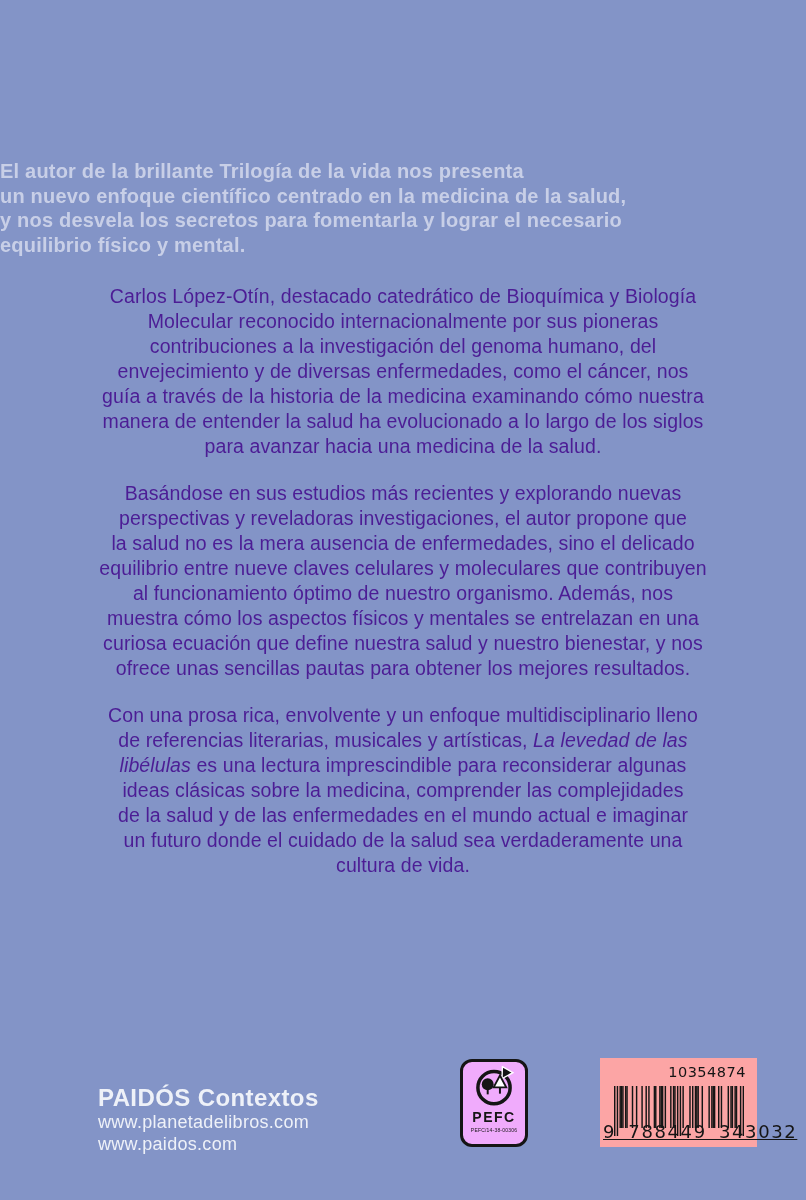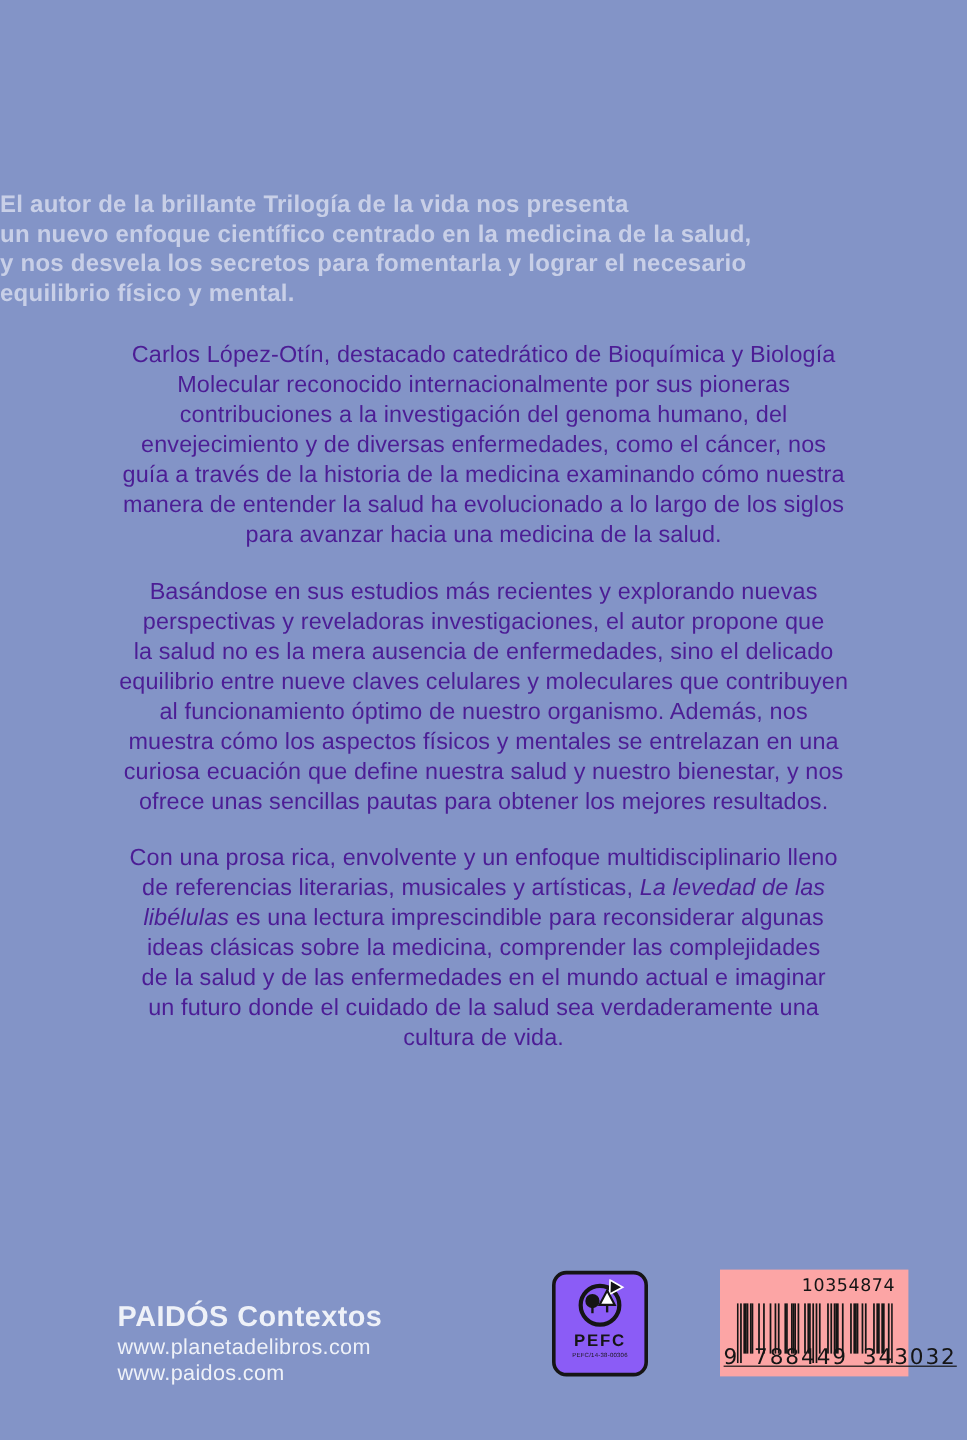--- a/index.html
+++ b/index.html
@@ -26,22 +26,22 @@
   
   .imprint{
     position:absolute;left:98px;top:1084px;color:#eef1f8;
     font-family:Liberation Sans, sans-serif;
   }
   .imprint-name{font-size:24px;font-weight:bold;letter-spacing:.4px;line-height:28px;}
   .imprint-url{font-size:18px;line-height:21.5px;letter-spacing:.3px;}
   .imprint-url:first-of-type{margin-top:3px;}
   
   .pefc{
-    position:absolute;left:460px;top:1059px;width:80px;height:88px;
-    background:#8b5cf6;border:3px solid #151515;border-radius:12px;
+    position:absolute;left:460px;top:1059px;width:68px;height:88px;
+    background:#f0abfc;border:3px solid #151515;border-radius:12px;
     box-sizing:border-box;display:flex;flex-direction:column;
     align-items:center;justify-content:flex-start;padding-top:4px;
     color:#151515;
   }
   .pefc svg{width:42px;height:42px;display:block;}
   .pefc-label{font-weight:bold;font-size:14px;letter-spacing:1.5px;margin-top:1px;}
   .pefc-cert{font-size:5px;letter-spacing:.2px;margin-top:1.5px;white-space:nowrap;}
   
   .barcode{
     position:absolute;left:552px;top:1058px;width:157px;height:89px;

